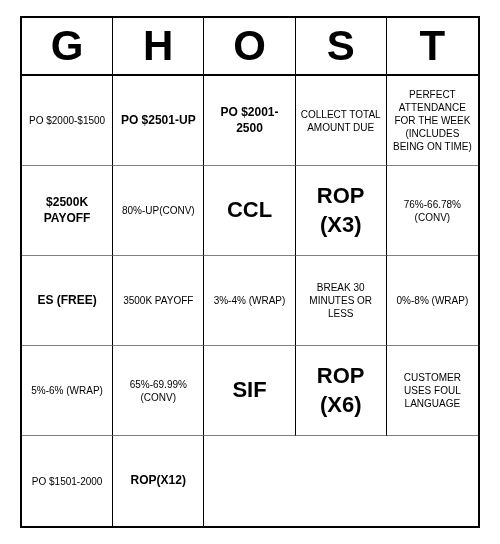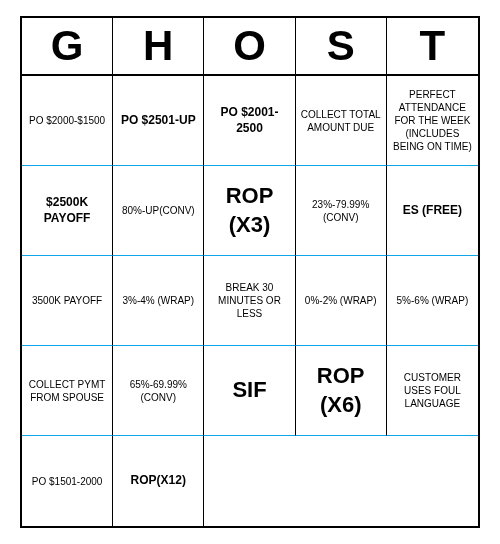--- a/index.html
+++ b/index.html
@@ -93,29 +93,29 @@
       <div class="bingo-header-cell">T</div>
     </div>
   <div class="bingo-grid">
   <div class="bingo-cell small-text">PO $2000-$1500</div>
       <div class="bingo-cell medium-text">PO $2501-UP</div>
       <div class="bingo-cell medium-text">PO $2001-2500</div>
       <div class="bingo-cell small-text">COLLECT TOTAL AMOUNT DUE</div>
       <div class="bingo-cell small-text">PERFECT ATTENDANCE FOR THE WEEK (INCLUDES BEING ON TIME)</div>
       <div class="bingo-cell medium-text">$2500K PAYOFF</div>
       <div class="bingo-cell small-text">80%-UP(CONV)</div>
+      <div class="bingo-cell large-text">CCL</div>
       <div class="bingo-cell large-text">ROP (X3)</div>
-      <div class="bingo-cell small-text">23%-79.99% (CONV)</div>
+      <div class="bingo-cell small-text">76%-66.78% (CONV)</div>
       <div class="bingo-cell medium-text">ES (FREE)</div>
       <div class="bingo-cell small-text">3500K PAYOFF</div>
       <div class="bingo-cell small-text">3%-4% (WRAP)</div>
       <div class="bingo-cell small-text">BREAK 30 MINUTES OR LESS</div>
-      <div class="bingo-cell small-text">0%-2% (WRAP)</div>
+      <div class="bingo-cell small-text">0%-8% (WRAP)</div>
       <div class="bingo-cell small-text">5%-6% (WRAP)</div>
-      <div class="bingo-cell small-text">COLLECT PYMT FROM SPOUSE</div>
       <div class="bingo-cell small-text">65%-69.99% (CONV)</div>
       <div class="bingo-cell large-text">SIF</div>
       <div class="bingo-cell large-text">ROP (X6)</div>
       <div class="bingo-cell small-text">CUSTOMER USES FOUL LANGUAGE</div>
       <div class="bingo-cell small-text">PO $1501-2000</div>
       <div class="bingo-cell medium-text">ROP(X12)</div>
     </div>
 </div>
 
 </body></html>

